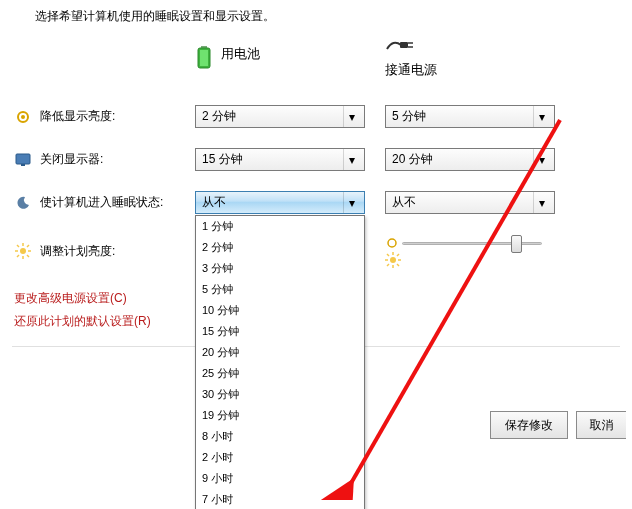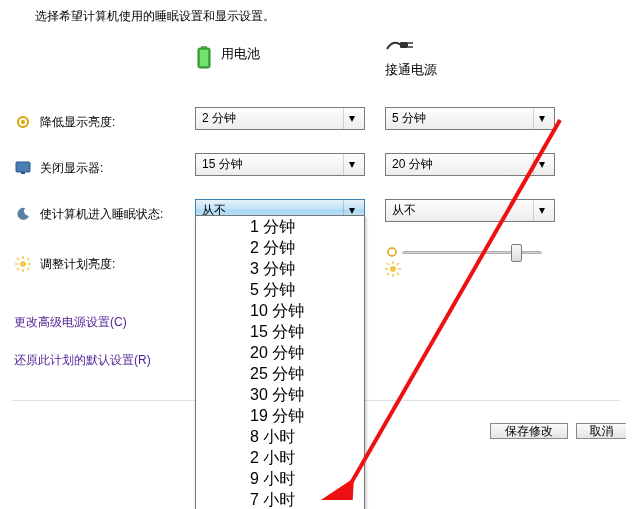--- a/index.html
+++ b/index.html
@@ -39,21 +39,20 @@
     display: flex;
     align-items: center;
     padding: 10px 0 10px 14px;
     min-height: 40px;
   }
   .row-label {
     width: 181px;
     display: flex;
     align-items: center;
     gap: 8px;
-    margin-top: 8px;
   }
   .row-label .ic { width: 18px; height: 18px; display:flex; align-items:center; justify-content:center; }
   .cell { width: 175px; }
   .cell + .cell { margin-left: 15px; }
   .combo {
     width: 170px;
     height: 23px;
     border: 1px solid #7a7a7a;
     background: linear-gradient(#fdfdfd,#ededed);
     display: flex;
@@ -77,24 +76,23 @@
     left: 195px;
     top: 215px;
     width: 170px;
     border: 1px solid #767676;
     background: #fff;
     box-shadow: 1px 2px 3px rgba(0,0,0,0.25);
     z-index: 10;
   }
   .dropdown-list .opt {
     padding: 2px 6px;
-    font-size: 16px;
+    font-size: 11px;
     line-height: 17px;
     cursor: default;
-    margin-left: 48px;
   }
   .slider {
     width: 140px; height: 18px;
     position: relative;
     display:inline-block;
     vertical-align: middle;
   }
   .slider .track {
     position:absolute; left:0; right:0; top:8px; height:3px;
     background:#d0d0d0; border:1px solid #b0b0b0; border-radius:2px;
@@ -104,39 +102,39 @@
     background: linear-gradient(#fafafa,#dcdcdc);
     border:1px solid #7a7a7a; border-radius:2px;
   }
   .sun-dim, .sun-bright { display:inline-block; vertical-align:middle; }
   .sun-dim svg, .sun-bright svg { display:block; }
   .links {
     padding: 6px 14px;
   }
   .links a {
     display:block;
-    color: #4c1d95;
+    color: #b91c1c;
     text-decoration: none;
-    margin: 21px 0;
+    margin: 6px 0;
     font-size: 12px;
     cursor: pointer;
   }
   .divider {
     border-top:1px solid #e0e0e0;
     margin: 4px 12px 0 12px;
   }
   .footer {
     position:absolute;
     right:0; bottom:70px;
     display:flex; gap:8px;
     padding-right:6px;
   }
   .btn {
     min-width: 78px;
-    height: 16px;
+    height: 28px;
     border: 1px solid #8a8a8a;
     background: linear-gradient(#fafafa,#e4e4e4);
     font-size: 12px;
     display:flex; align-items:center; justify-content:center;
     cursor: default;
   }
   .btn.cut { min-width: 50px; border-right:none; }
   .arrow-annot {
     position:absolute;
     left:300px; top:90px;

